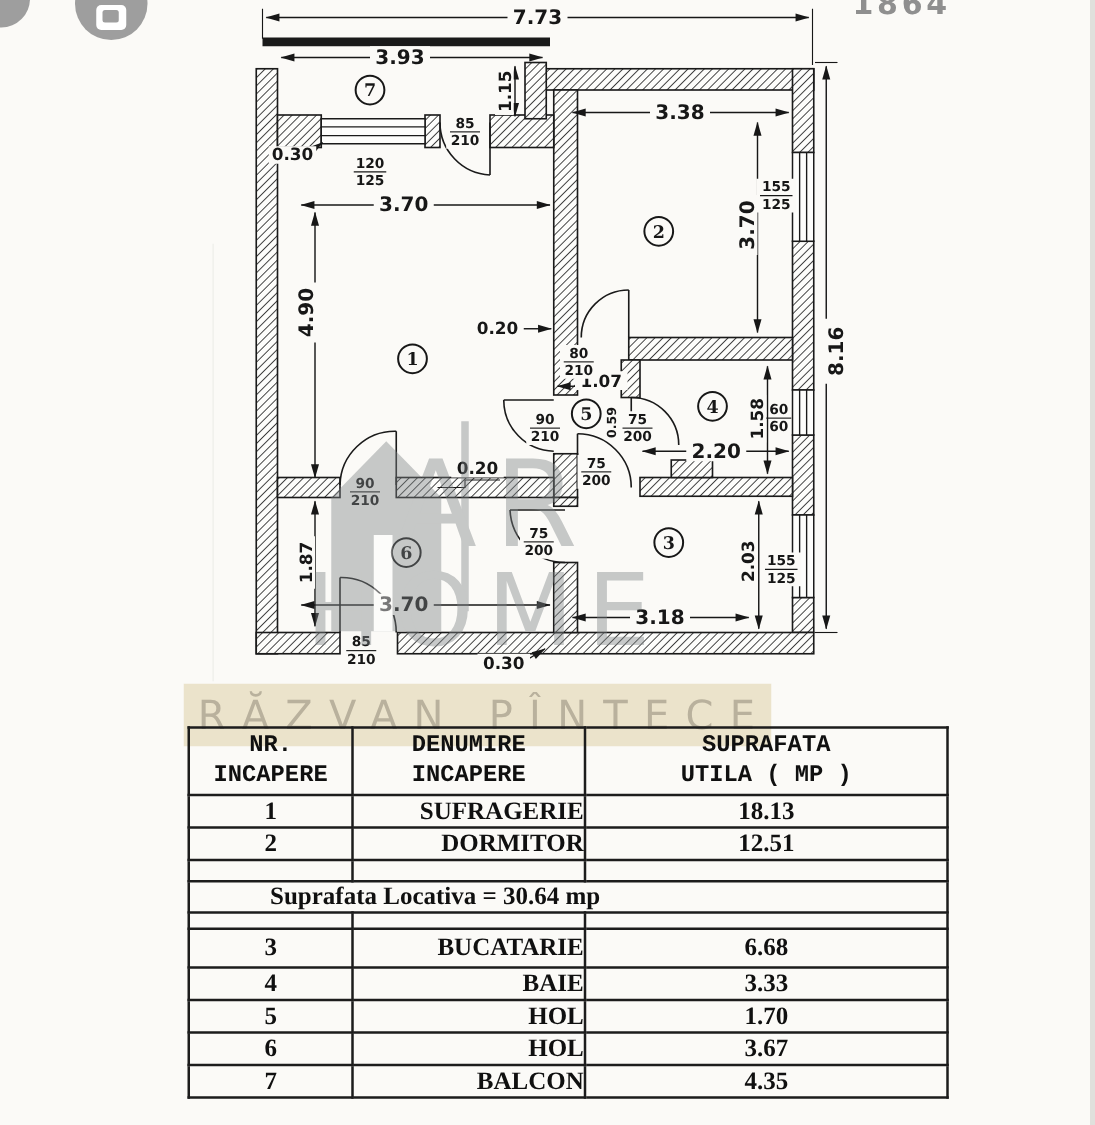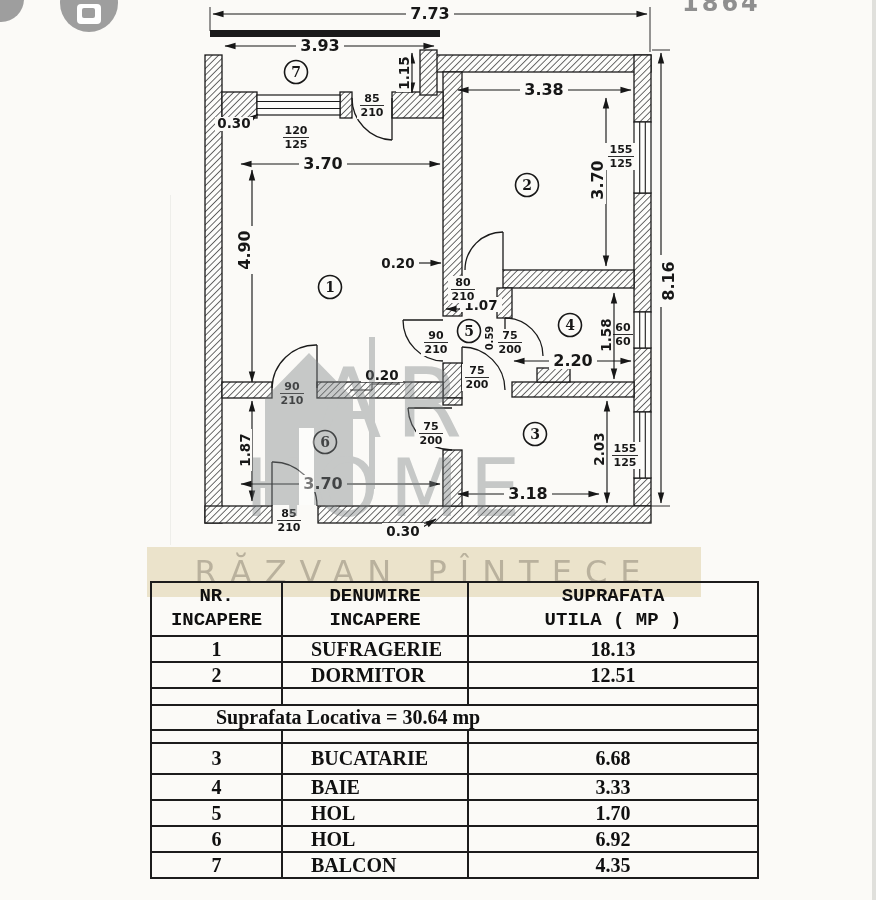--- a/index.html
+++ b/index.html
@@ -28,32 +28,32 @@
   .solid{fill:#1a1a1a;}
   .win{fill:#fdfdfb;stroke:#1a1a1a;stroke-width:1.2;}
   .wl{stroke:#1a1a1a;stroke-width:1.1;fill:none;}
   .dl{stroke:#171717;stroke-width:1.15;fill:none;}
   .ext{stroke:#171717;stroke-width:0.9;fill:none;}
   .door{stroke:#1a1a1a;stroke-width:1.3;fill:none;}
   .wbg{fill:#fbfaf7;}
   .wmA{font:400 96px "DejaVu Sans",sans-serif;letter-spacing:14px;text-anchor:start;}
   .wmH{font:400 80px "DejaVu Sans",sans-serif;letter-spacing:11px;text-anchor:start;}
   
-  #agent-band{position:absolute;left:147px;top:547px;width:554px;height:50px;
-      background:rgba(234,226,200,0.95);display:flex;align-items:center;justify-content:center;z-index:1;}
+  #agent-band{position:absolute;left:147px;top:547px;width:470px;height:50px;
+      background:rgba(234,226,200,0.95);display:flex;align-items:center;justify-content:flex-end;z-index:1;}
   #agent-band span{font-size:32px;letter-spacing:13px;color:#b9b19d;white-space:nowrap;}
   
   #table-wrap{position:absolute;left:150px;top:581px;width:610px;z-index:2;}
   table{border-collapse:collapse;width:607px;table-layout:fixed;background:transparent;
         font-family:"Liberation Serif",serif;color:#101010;}
   td{border:2px solid #1c1c1c;padding:0;vertical-align:middle;overflow:hidden;}
   tr.hdr td{height:52px;text-align:center;font-weight:700;font-size:19px;line-height:1.25;font-family:Liberation Mono, monospace;}
   tr.r td{height:24px;font-weight:700;font-size:20px;}
   td.c1{text-align:center;}
-  td.c2{text-align:left;padding-left:28px;}
+  td.c2{text-align:right;padding-left:28px;}
   td.c3{text-align:center;}
   tr.emptyA td{height:15px;}
   tr.emptyB td{height:11px;}
   td.sub{height:23px;font-weight:700;font-size:20px;text-align:left;padding-left:64px;}
 </style>
 </head>
 <body>
 
 <div id="page">
 
@@ -452,21 +452,21 @@
         <td class="c3">3.33</td>
       </tr>
       <tr class="r">
         <td class="c1">5</td>
         <td class="c2">HOL</td>
         <td class="c3">1.70</td>
       </tr>
       <tr class="r">
         <td class="c1">6</td>
         <td class="c2">HOL</td>
-        <td class="c3">6.92</td>
+        <td class="c3">3.67</td>
       </tr>
       <tr class="r">
         <td class="c1">7</td>
         <td class="c2">BALCON</td>
         <td class="c3">4.35</td>
       </tr>
 
     </tbody>
       </table>
   </div>

